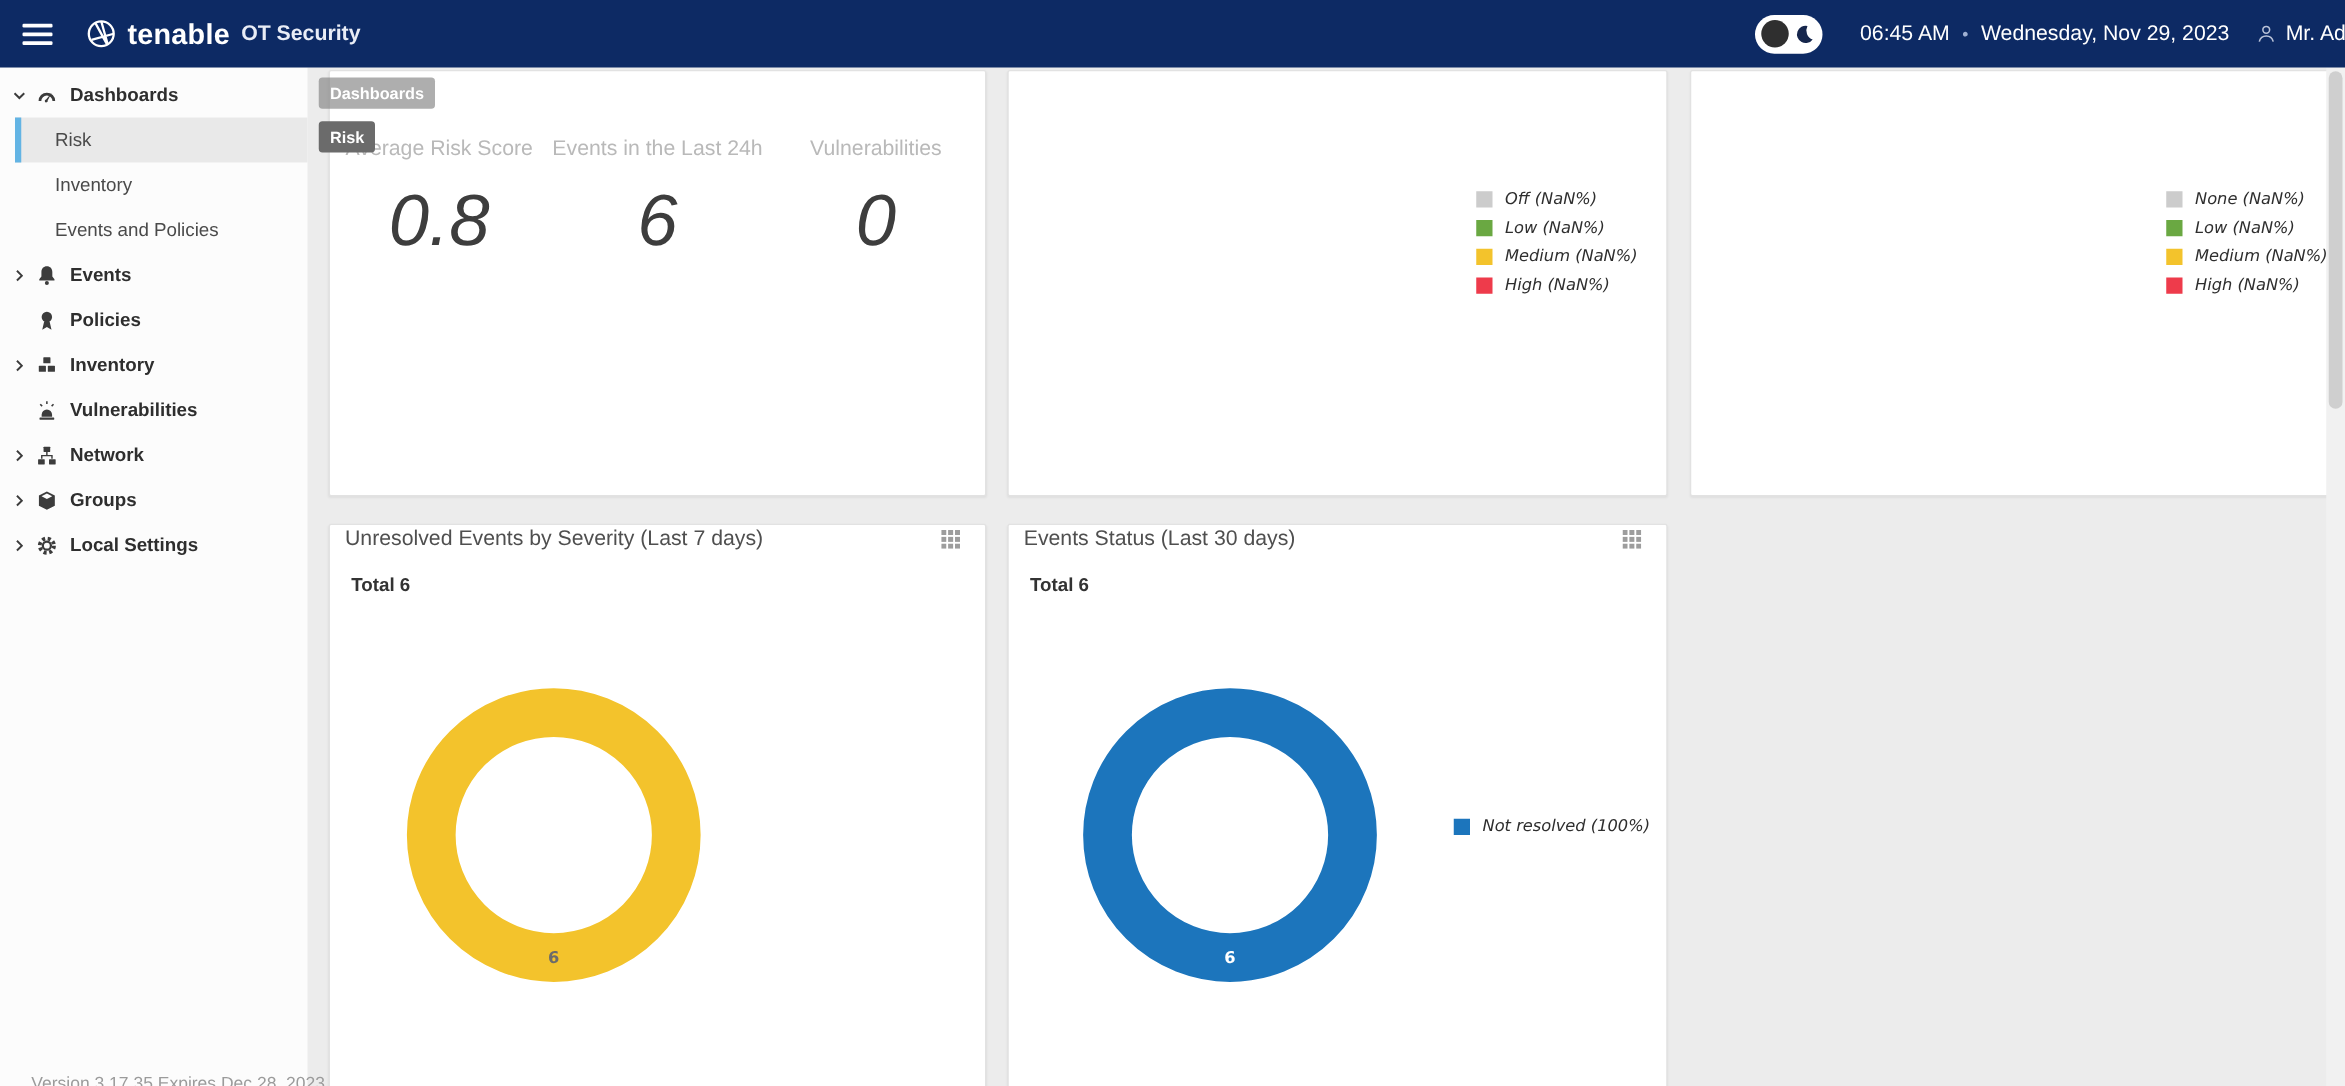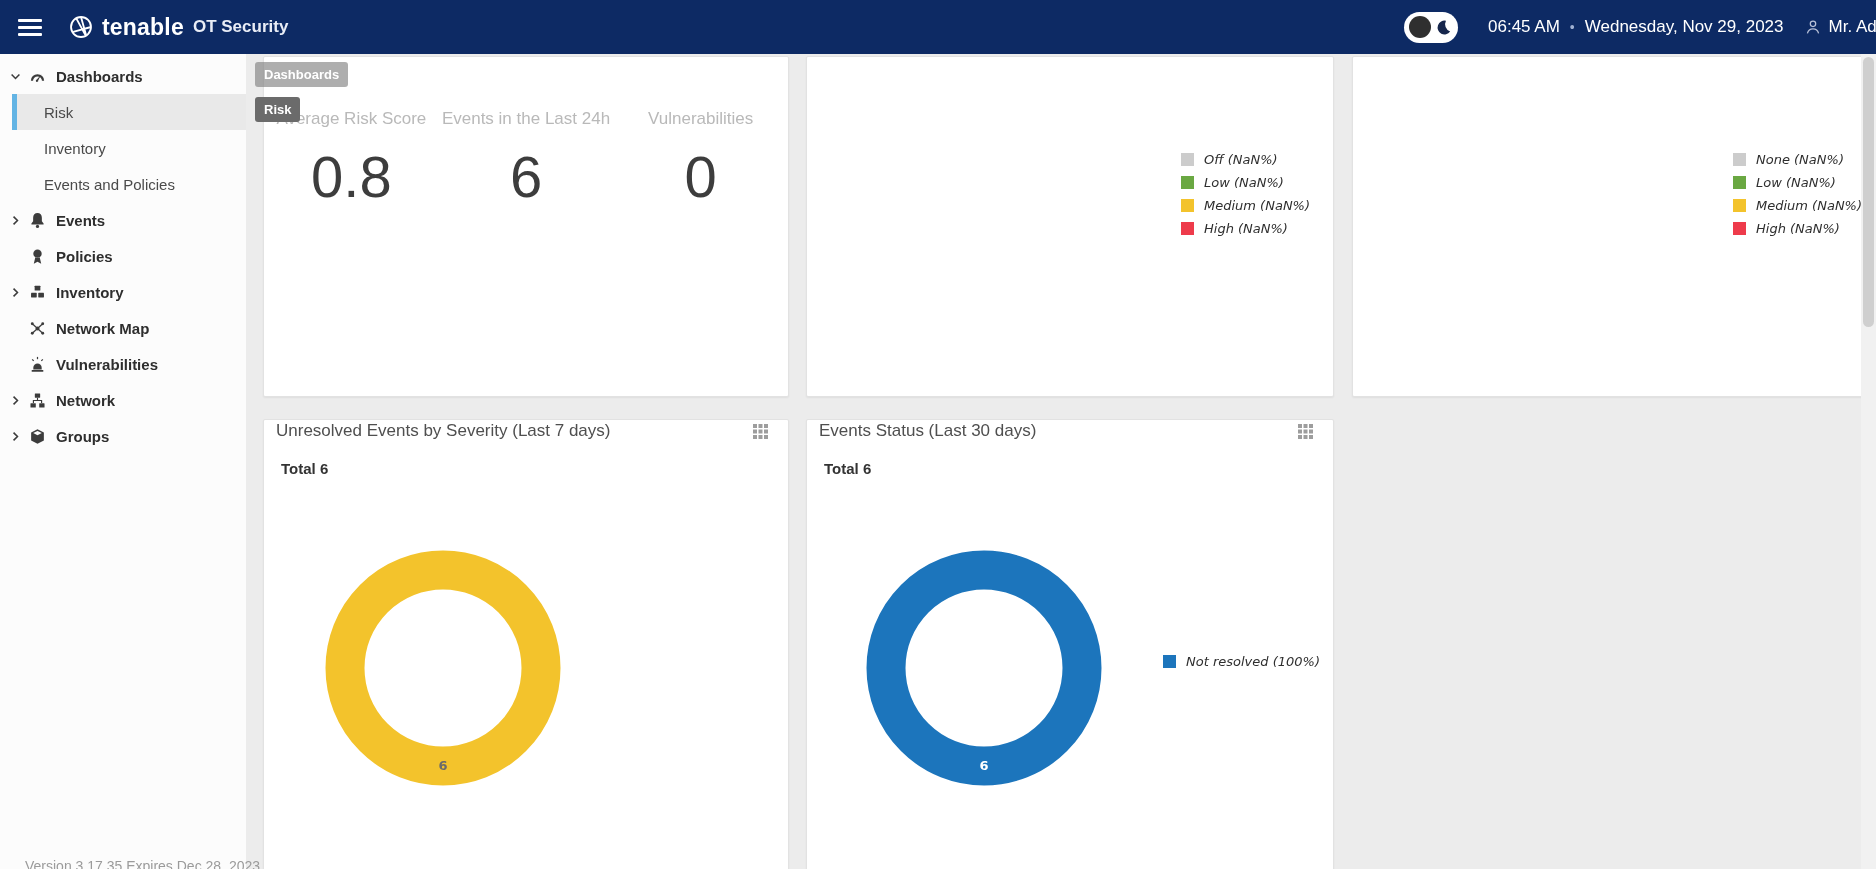--- a/index.html
+++ b/index.html
@@ -41,21 +41,21 @@
     box-shadow:0 1px 2px rgba(0,0,0,.06);}
   #card-summary{left:263px;top:56px;width:524px;height:339px;}
   #card-nan-1{left:806px;top:56px;width:526px;height:339px;}
   #card-nan-2{left:1352px;top:56px;width:524px;height:339px;}
   #card-unresolved{left:263px;top:419px;width:524px;height:540px;}
   #card-events-status{left:806px;top:419px;width:526px;height:540px;}
   
   .stats{display:flex;padding-top:52px;}
   .stat{flex:1;text-align:center;}
   .stat-label{font-size:17px;color:#b9b9b9;}
-  .stat-value{font-size:58px;font-weight:100;color:#3d3d3d;margin-top:14px;font-family:"Liberation Sans",sans-serif;}
+  .stat-value{font-size:58px;font-weight:100;color:#3d3d3d;margin-top:14px;font-family:"Liberation Sans",sans-serif;font-style:italic;}
   
   .card-title-row{display:flex;justify-content:space-between;align-items:center;padding:1px 20px 0 12px;}
   .card-title{font-size:17px;font-weight:400;color:#4f4f4f;}
   .grid-icon{cursor:pointer;display:flex;}
   .card-total{font-size:15px;font-weight:700;color:#333;margin:19px 0 0 17px;}
   
   .legend{position:absolute;font-style:italic;}
   .legend-row{display:flex;align-items:center;height:23px;cursor:pointer;}
   .swatch{width:13px;height:13px;flex:0 0 13px;margin-right:10px;}
   .legend-label{font-size:13px;color:#2e2e2e;font-family:"DejaVu Sans",sans-serif;white-space:nowrap;}
@@ -180,41 +180,20 @@
             <rect x="7" y="3" width="6" height="5" rx=".5"></rect>
             <rect x="3.2" y="10.2" width="6" height="5" rx=".5"></rect>
             <rect x="10.8" y="10.2" width="6" height="5" rx=".5"></rect>
           </svg>
         </span>
         <span class="nav-label">Inventory</span>
       </div>
       <div class="nav-item">
         <span class="chev"></span>
         <span class="nav-ico">
-          <svg width="19" height="19" viewBox="0 0 20 20">
-            <g stroke="#3c3c3c" stroke-width="1.3">
-              <line x1="10" y1="10" x2="4.5" y2="5"></line>
-              <line x1="10" y1="10" x2="15.5" y2="5"></line>
-              <line x1="10" y1="10" x2="4.5" y2="15"></line>
-              <line x1="10" y1="10" x2="15.5" y2="15"></line>
-            </g>
-            <g fill="#3c3c3c">
-              <circle cx="10" cy="10" r="2.1"></circle>
-              <circle cx="4.5" cy="5" r="1.5"></circle>
-              <circle cx="15.5" cy="5" r="1.5"></circle>
-              <circle cx="4.5" cy="15" r="1.5"></circle>
-              <circle cx="15.5" cy="15" r="1.5"></circle>
-            </g>
-          </svg>
-        </span>
-        <span class="nav-label">Network Map</span>
-      </div>
-      <div class="nav-item">
-        <span class="chev"></span>
-        <span class="nav-ico">
           <svg width="19" height="19" viewBox="0 0 20 20" fill="#3c3c3c">
             <path d="M5.6 13.4a4.4 4.4 0 0 1 8.8 0v1.8H5.6z"></path>
             <rect x="3.8" y="15.8" width="12.4" height="1.8" rx=".4"></rect>
             <g stroke="#3c3c3c" stroke-width="1.3">
               <line x1="10" y1="2" x2="10" y2="4.4"></line>
               <line x1="4.4" y1="4.6" x2="6" y2="6.2"></line>
               <line x1="15.6" y1="4.6" x2="14" y2="6.2"></line>
             </g>
           </svg>
         </span>
@@ -241,20 +220,34 @@
           <svg width="13" height="13" viewBox="0 0 20 20" fill="none" stroke="#3c3c3c" stroke-width="2.4">
             <path d="M7 4l6 6-6 6"></path>
           </svg>
         </span>
         <span class="nav-ico">
           <svg width="19" height="19" viewBox="0 0 20 20" fill="#3c3c3c">
             <path d="M10 2.3 3.3 5.7v8.6L10 17.7l6.7-3.4V5.7zM10 4.1l4.5 2.3L10 8.7 5.5 6.4z"></path>
           </svg>
         </span>
         <span class="nav-label">Groups</span>
+      </div>
+      <div class="nav-item">
+        <span class="chev">
+          <svg width="13" height="13" viewBox="0 0 20 20" fill="none" stroke="#3c3c3c" stroke-width="2.4">
+            <path d="M7 4l6 6-6 6"></path>
+          </svg>
+        </span>
+        <span class="nav-ico">
+          <svg width="19" height="19" viewBox="0 0 20 20">
+            <circle cx="10" cy="10" r="6" fill="none" stroke="#3c3c3c" stroke-width="3.2" stroke-dasharray="2.6 2.2"></circle>
+            <circle cx="10" cy="10" r="3.4" fill="none" stroke="#3c3c3c" stroke-width="1.9"></circle>
+          </svg>
+        </span>
+        <span class="nav-label">Local Settings</span>
       </div>
     </div>
 </aside>
 
 <div class="tooltip" id="tooltip-dashboards">Dashboards</div>
 <div class="tooltip" id="tooltip-risk">Risk</div>
 
 <section class="card" id="card-summary">
   <div class="stats" id="summary-stats">
       <div class="stat">

